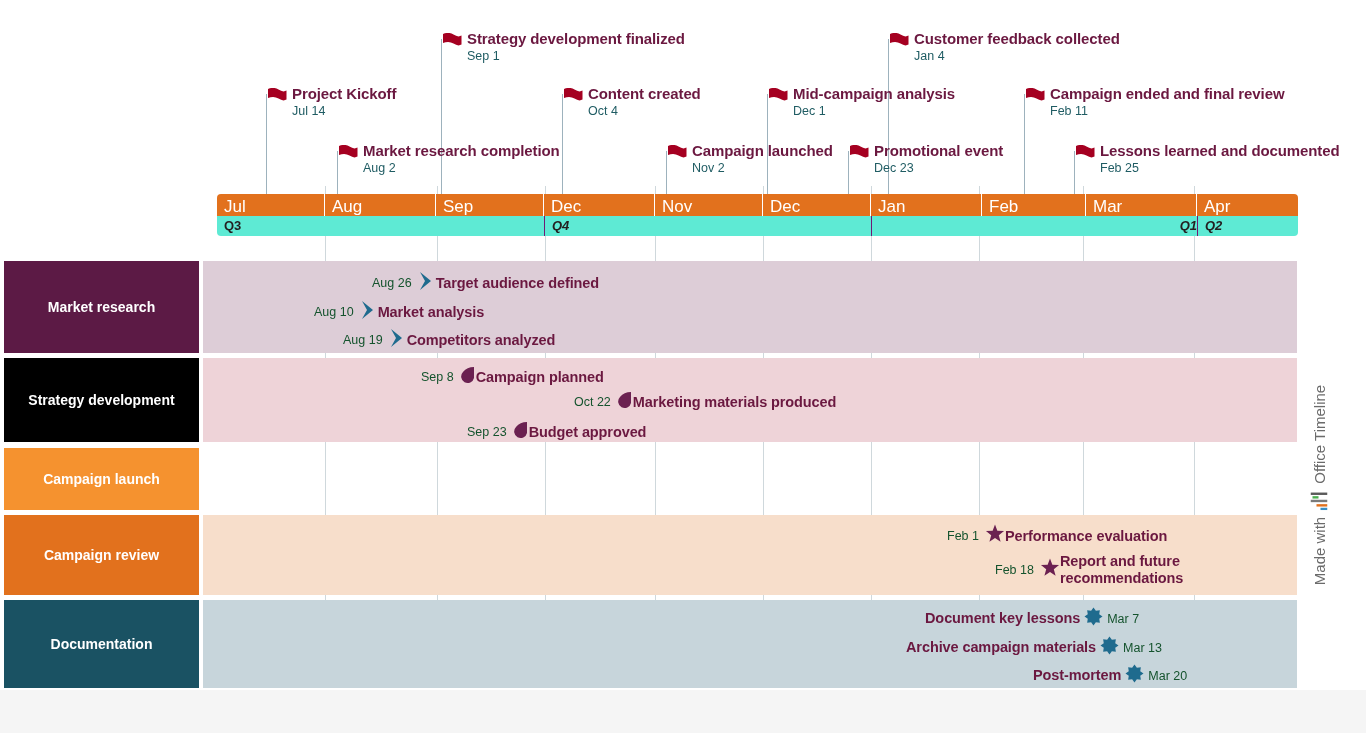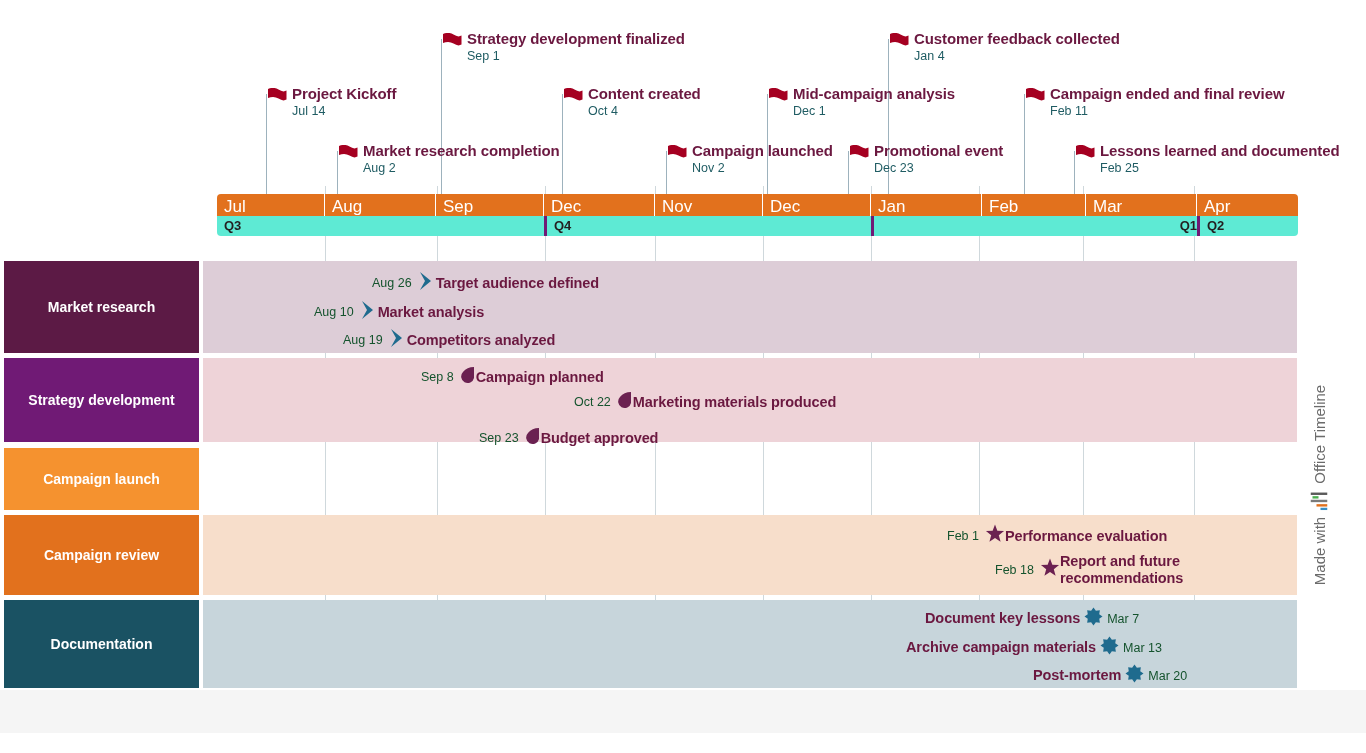--- a/index.html
+++ b/index.html
@@ -38,21 +38,21 @@
   .month-cell {
     position: relative; color: #fff; font-size: 17px;
     padding-left: 7px; line-height: 26px;
     border-right: 1px solid #ffffff; white-space: nowrap;
   }
   .month-cell:last-child { border-right: none; }
   .quarter-cell {
     position: relative; color: #231f20; font-size: 13px; font-weight: bold;
     padding-left: 7px; line-height: 20px; white-space: nowrap;
   }
-  .quarter-cell.brk { border-left: 3px solid #701a75; }
+  .quarter-cell.brk { border-left: 1px solid #701a75; font-style: italic; }
 
   
   .ms {
     position: absolute; white-space: nowrap;
   }
   .ms .pole {
     position: absolute; left: 0; width: 1px; background: #9db2bd;
   }
   .ms .flagwrap {
     position: absolute; left: 0; top: 0; width: 22px; height: 22px;
@@ -249,37 +249,37 @@
           <div class="task right-label" style="left: 134px; top: 67px;">
             <span class="t-date">Aug 19</span>
             <span class="mk"><svg width="18" height="20" viewBox="0 0 18 20">
                 <path d="M2 1 L13 10 L2 19 L7 10 Z" fill="#1F6B8E"></path>
               </svg></span>
             <span class="t-label" style="white-space: pre;">Competitors analyzed</span>
           </div>
         </div>
       </div>
       <div class="lane" style="top: 358px; height: 84px; width: 1366px;">
-        <div class="lane-head" style="background: #701a75;">Strategy development</div>
+        <div class="lane-head" style="background: #000000;">Strategy development</div>
         <div class="lane-body" style="background: rgb(238, 211, 216);">
           <div class="task right-label" style="left: 212px; top: 7px; text-align: center;">
             <span class="t-date">Sep 8</span>
             <span class="mk"><svg width="16" height="20" viewBox="0 0 16 20">
                 <path d="M14 2 L14 13 A6.5 6.5 0 1 1 3 7 Q7 2 14 2 Z" fill="#6B2151"></path>
               </svg></span>
             <span class="t-label" style="white-space: pre;">Campaign planned</span>
           </div>
           <div class="task right-label" style="left: 365px; top: 32px;">
             <span class="t-date">Oct 22</span>
             <span class="mk"><svg width="16" height="20" viewBox="0 0 16 20">
                 <path d="M14 2 L14 13 A6.5 6.5 0 1 1 3 7 Q7 2 14 2 Z" fill="#6B2151"></path>
               </svg></span>
             <span class="t-label" style="white-space: pre;">Marketing materials produced</span>
           </div>
-          <div class="task right-label" style="left: 258px; top: 68px; margin-left: 12px;">
+          <div class="task right-label" style="left: 258px; top: 62px;">
             <span class="t-date">Sep 23</span>
             <span class="mk"><svg width="16" height="20" viewBox="0 0 16 20">
                 <path d="M14 2 L14 13 A6.5 6.5 0 1 1 3 7 Q7 2 14 2 Z" fill="#6B2151"></path>
               </svg></span>
             <span class="t-label" style="white-space: pre;">Budget approved</span>
           </div>
         </div>
       </div>
       <div class="lane" style="top: 448px; height: 62px; width: 1366px;">
         <div class="lane-head" style="background: rgb(245, 146, 47);">Campaign launch</div>

